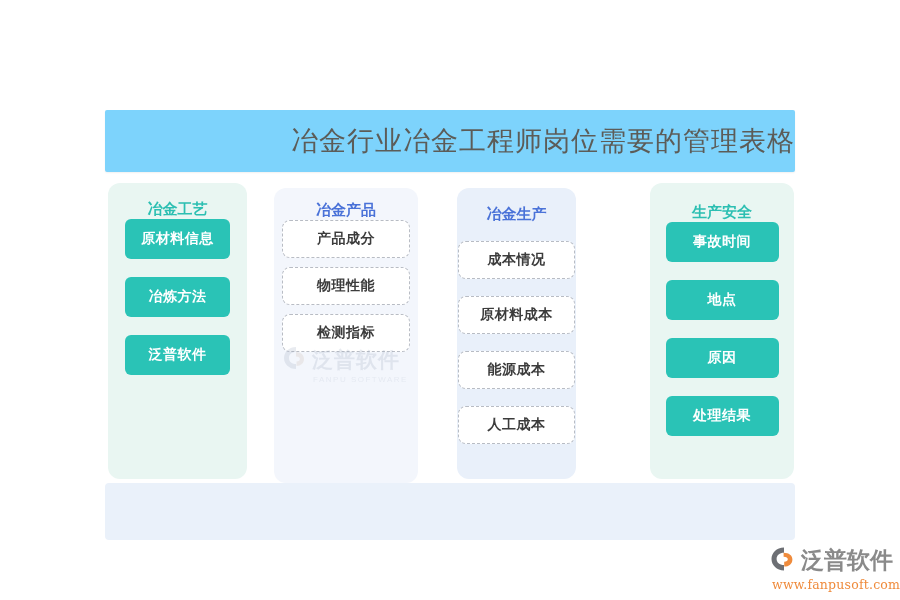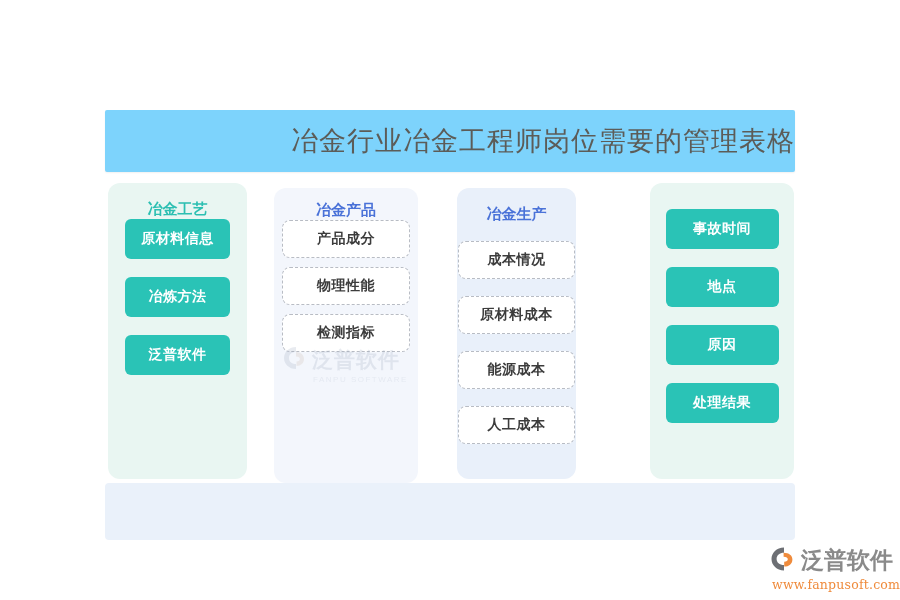--- a/index.html
+++ b/index.html
@@ -211,20 +211,21 @@
 
   <div id="col-2" class="column theme-blue">
     <div class="col-title">冶金生产</div>
     <div class="pill">成本情况</div>
     <div class="pill">原材料成本</div>
     <div class="pill">能源成本</div>
     <div class="pill">人工成本</div>
   </div>
 
   <div id="col-3" class="column theme-teal">
+    <div class="col-title">生产安全</div>
     <div class="pill">事故时间</div>
     <div class="pill">地点</div>
     <div class="pill">原因</div>
     <div class="pill">处理结果</div>
   </div>
 
   <div class="watermark">
     <div class="wm-row">
       <span>
         <svg width="26" height="24" viewBox="0 0 26 24" xmlns="http://www.w3.org/2000/svg">

